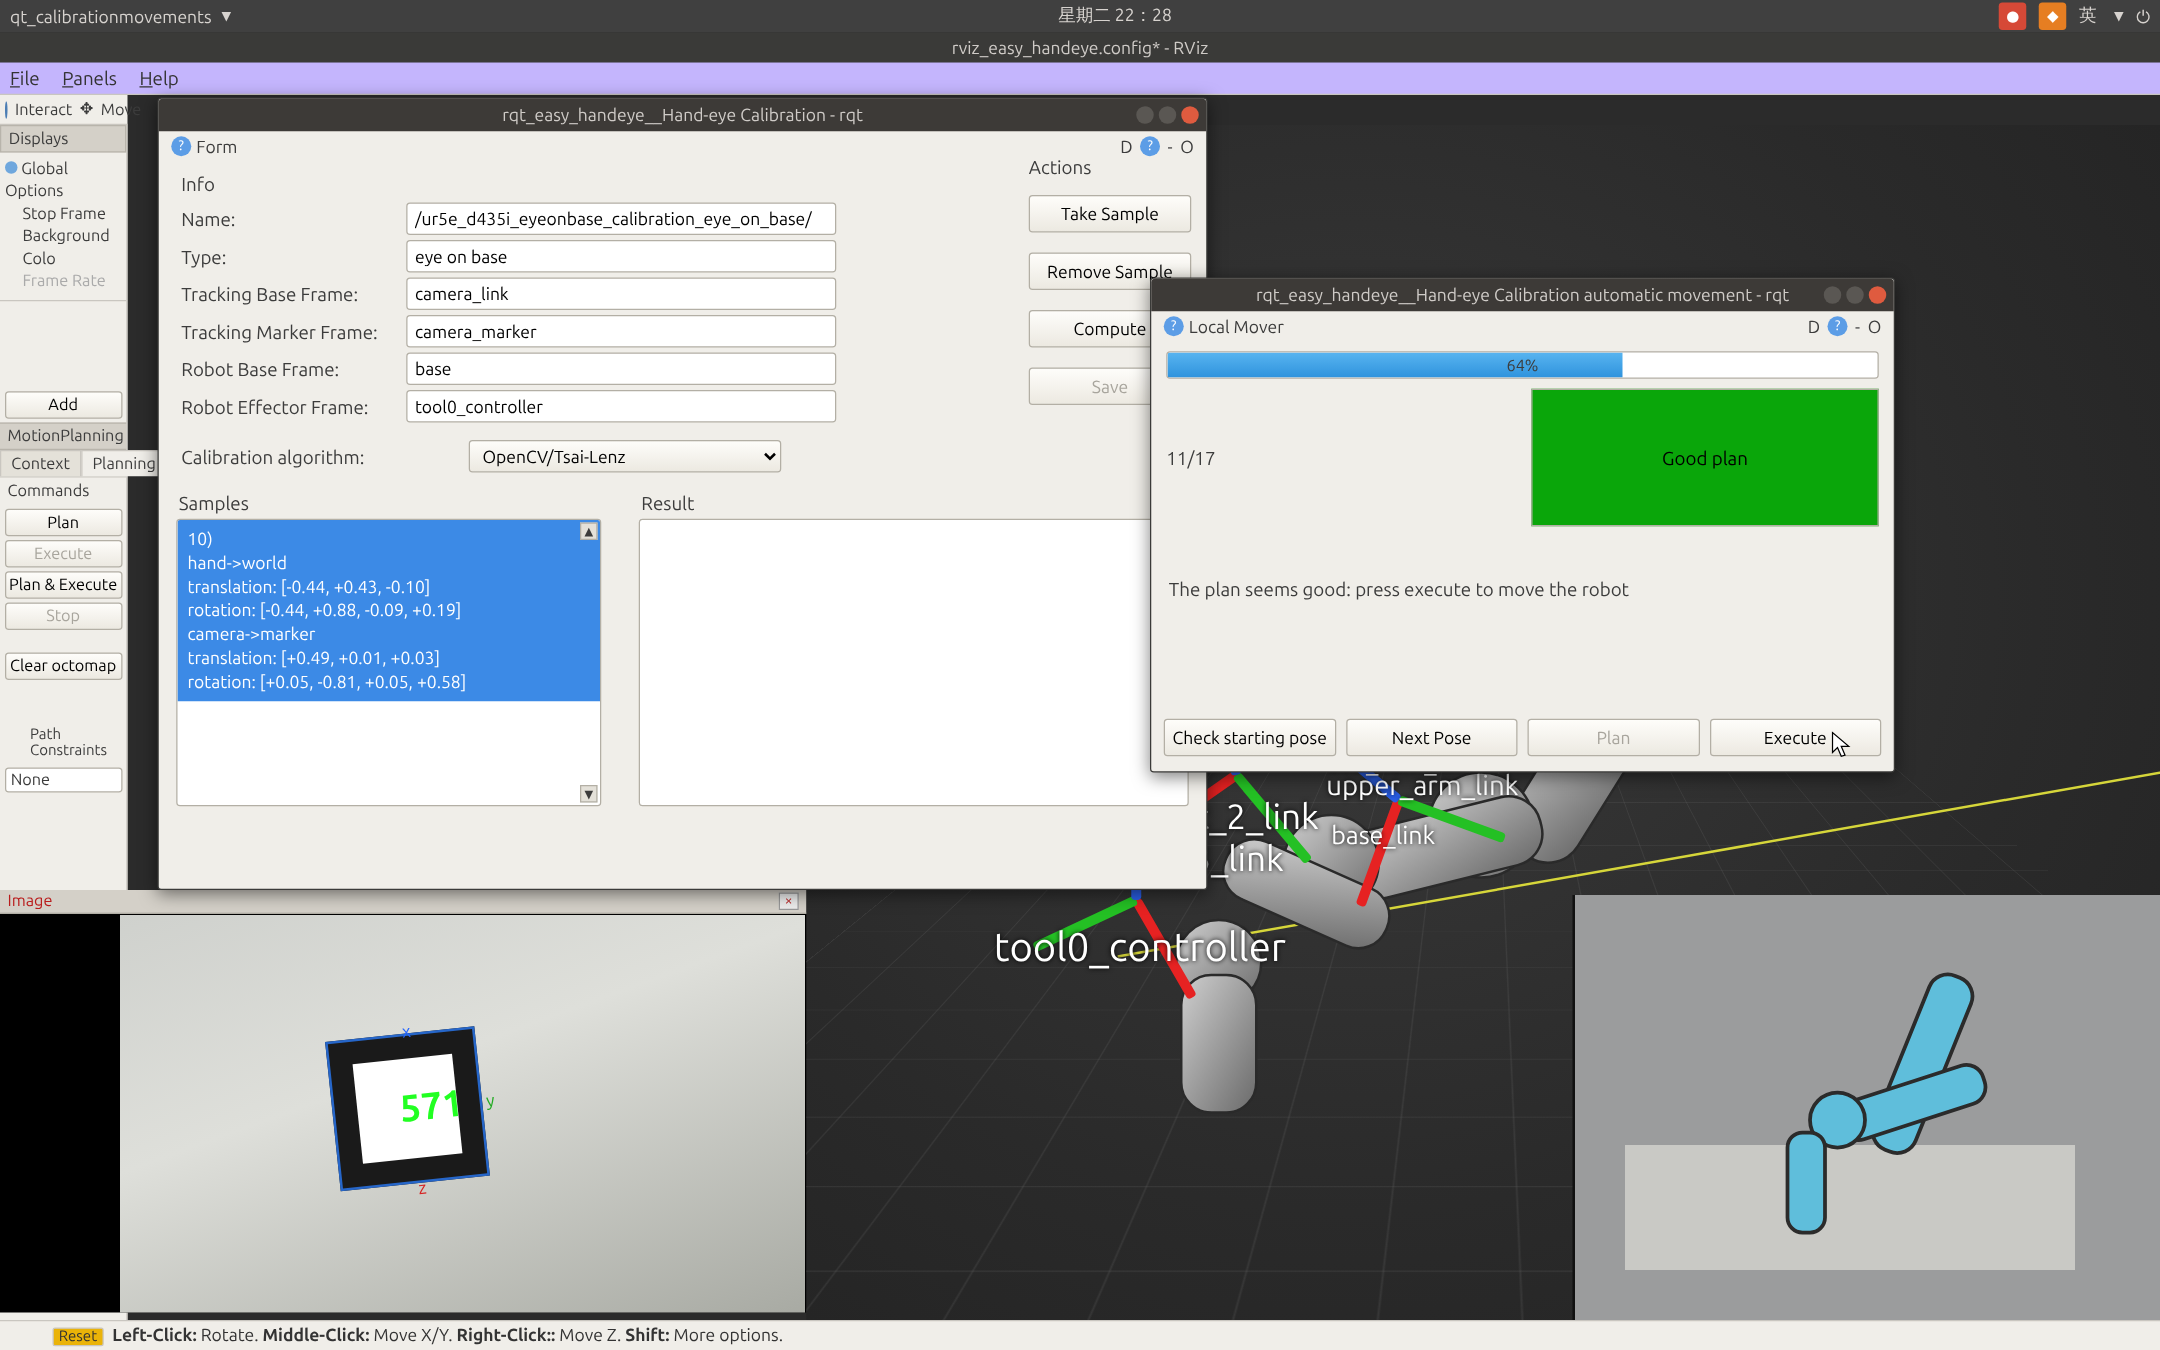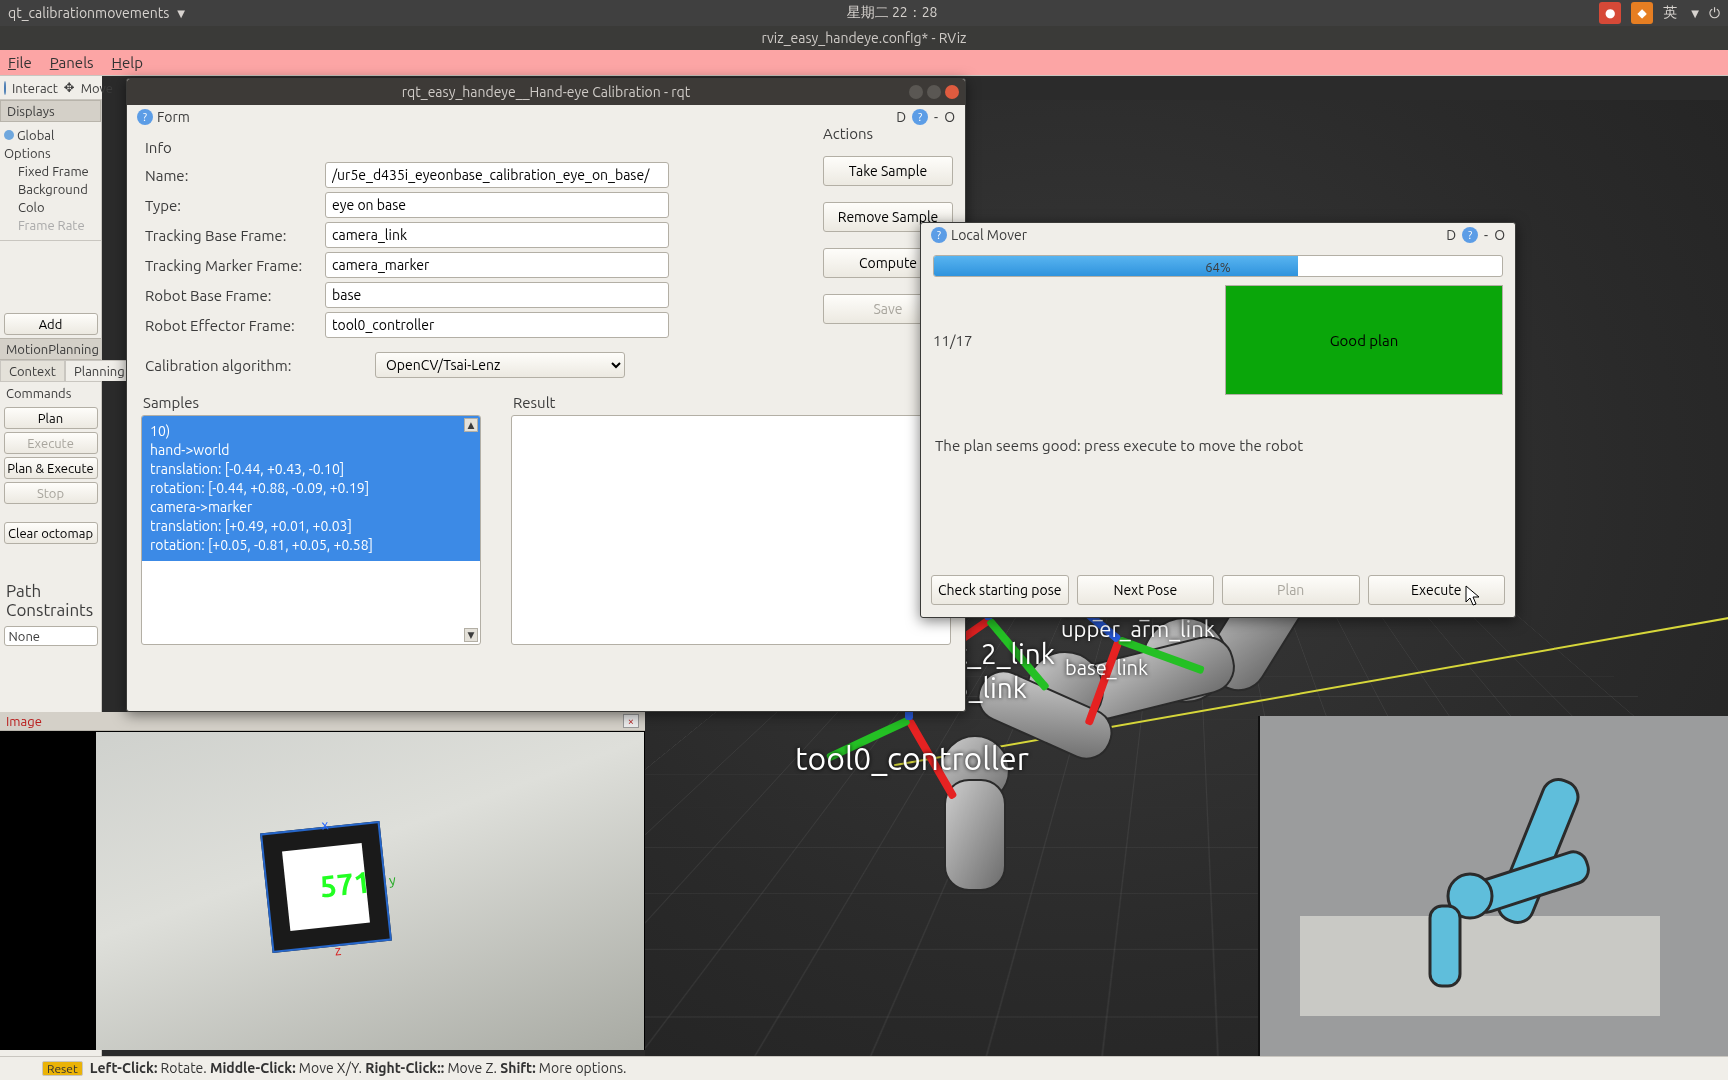--- a/index.html
+++ b/index.html
@@ -29,21 +29,21 @@
   .tray-orange { background:#e67e22; color:#fff; font-size:12px;}
   
   .rviz-title {
     position:absolute; top:26px; left:0; right:0; height:24px;
     background:#3a3a38; color:#cfcbc7; font-size:14px;
     text-align:center; line-height:24px;
   }
   
   .menubar {
     position:absolute; top:50px; left:0; right:0; height:26px;
-    background:#fca5a5; border-bottom:1px solid #c9c6c0;
+    background:#c4b5fd; border-bottom:1px solid #c9c6c0;
     display:flex; align-items:center; gap:18px; padding:0 8px;
     font-size:15px; color:#333;
   }
   .menubar span u { text-decoration: underline; }
   .toolbar {
     position:absolute; top:76px; left:0; width:102px; height:24px;
     background:#f0eee9; border-bottom:1px solid #c9c6c0;
     display:flex; align-items:center; gap:6px; padding:0 4px;
     font-size:13px;
   }
@@ -248,41 +248,41 @@
   <span class="minigear"></span>
   <span>Interact</span>
   <span>✥</span>
   <span>Move</span>
 </div>
 
 <div class="left-panel">
   <div class="panel-title">Displays</div>
   <div class="tree">
     <div><span class="g-icon"></span><span>Global Options</span></div>
-    <div style="padding-left:14px">Fixed Frame</div>
+    <div style="padding-left:14px">Stop Frame</div>
     <div style="padding-left:14px">Background Colo</div>
     <div style="padding-left:14px;color:#aaa">Frame Rate</div>
   </div>
   <div style="height:70px;border-top:1px solid #c9c6c0;margin-top:6px"></div>
   <button class="ctrl-btn">Add</button>
 
   <div class="section-h">MotionPlanning</div>
   <div class="tabs-row">
     <div class="tab inactive">Context</div>
     <div class="tab">Planning</div>
   </div>
   <div style="padding:4px 6px;font-size:13px">Commands</div>
   <button class="ctrl-btn">Plan</button>
   <button class="ctrl-btn disabled">Execute</button>
   <button class="ctrl-btn">Plan &amp; Execute</button>
   <button class="ctrl-btn disabled">Stop</button>
   <div style="height:12px"></div>
   <button class="ctrl-btn">Clear octomap</button>
   <div style="height:30px"></div>
-  <div style="padding:4px 6px;font-size:17px">Path Constraints</div>
+  <div style="padding:4px 24px;font-size:12px">Path Constraints</div>
   <div class="dropdown">None</div>
 </div>
 
 <div class="scene">
   <div class="grid-layer"></div>
   <div class="ray"></div>
 
   <svg class="robot" style="left:180px;top:380px" width="640" height="520" viewBox="0 0 640 520">
     <defs>
       <linearGradient id="m" x1="0" y1="0" x2="1" y2="1">
@@ -436,20 +436,28 @@
       </div>
     </div>
     <div class="box">
       <h5>Result</h5>
       <div class="listbox"></div>
     </div>
   </div>
 </div>
 
 <div class="rqt2">
+  <div class="winbar">
+    <span>rqt_easy_handeye__Hand-eye Calibration automatic movement - rqt</span>
+    <div class="ctrls">
+      <span class="circ"></span>
+      <span class="circ"></span>
+      <span class="circ close"></span>
+    </div>
+  </div>
   <div class="formrow">
     <span class="help">?</span>
     <span class="title">Local Mover</span>
     <span class="tail">
       <span>D</span>
       <span class="help">?</span>
       <span>-</span>
       <span>O</span>
     </span>
   </div>

